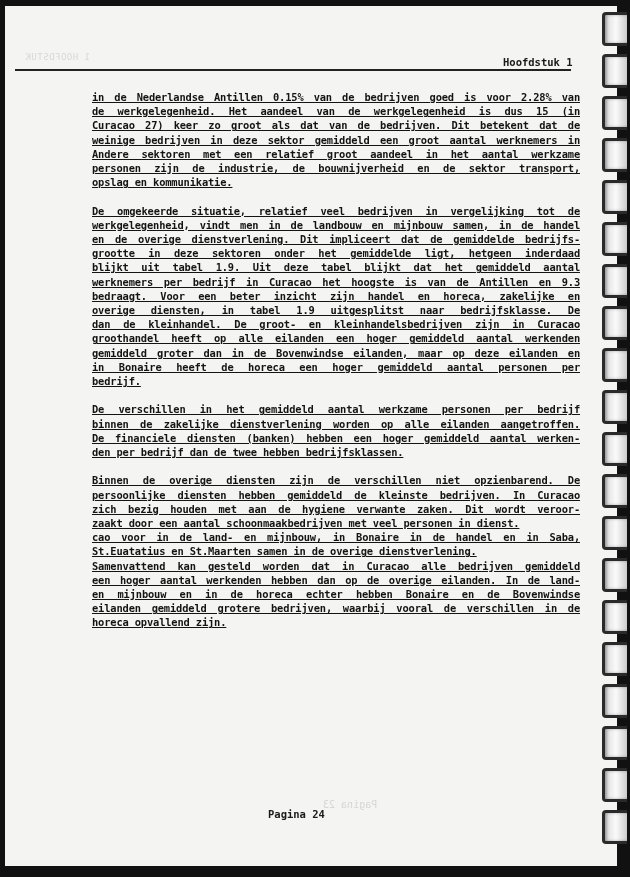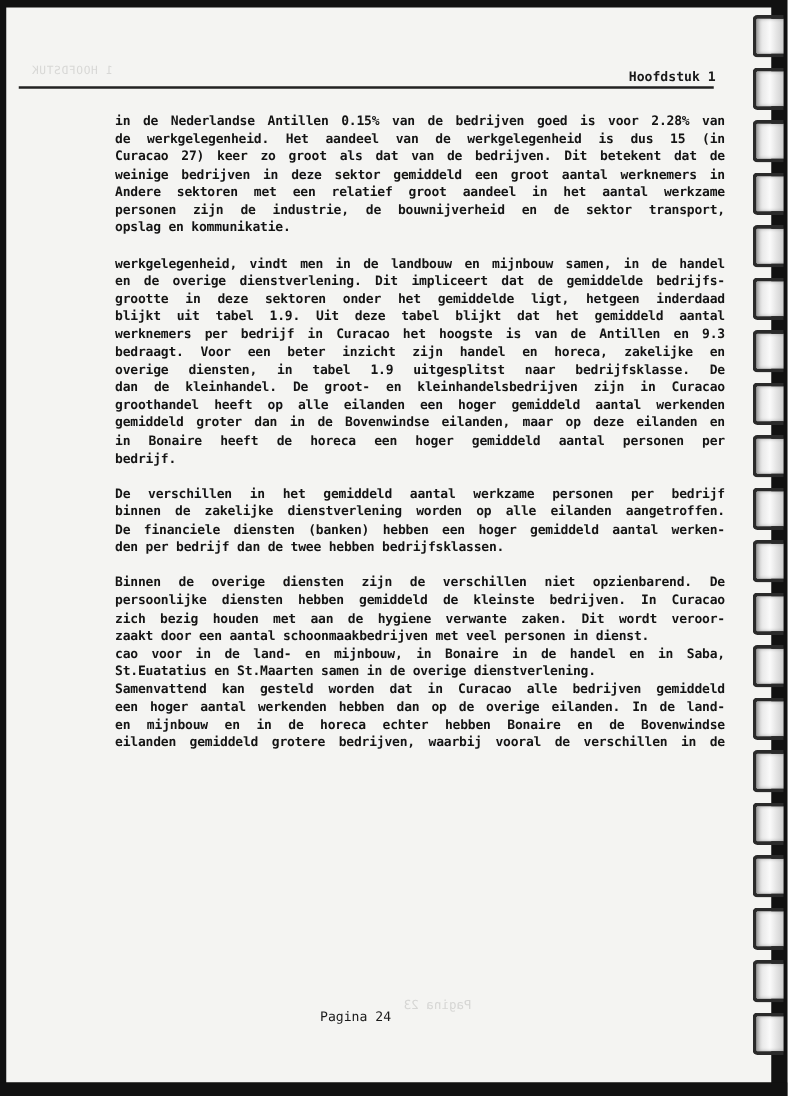--- a/index.html
+++ b/index.html
@@ -26,25 +26,25 @@
       position: absolute; left: 10px; top: 63px; width: 556px; height: 1.5px;
       background: #222;
     }
     .body-text {
       position: absolute; left: 87px; top: 84px; width: 488px;
       font-size: 10.4px; line-height: 14.2px; color: #141414;
       font-weight: bold;
       letter-spacing: -0.15px;
     }
     .para { margin: 0 0 14.2px 0; }
-    .line { display: block; text-align: justify; text-align-last: justify; white-space: nowrap; }
+    .line { display: block; text-align: justify; text-align-last: justify; white-space: nowrap; text-decoration: underline; }
     .line.last { text-align-last: left; }
     .footer {
-      position: absolute; left: 251px; top: 802px;
-      font-size: 10.5px; color: #1a1a1a; font-weight: normal;
+      position: absolute; left: 263px; top: 802px;
+      font-size: 10.5px; color: #1a1a1a; font-weight: bold;
     }
     .ghost-footer {
       position: absolute; left: 318px; top: 793px;
       font-size: 10px; color: #d6d6d4; transform: scaleX(-1);
     }
     
     .binding { position: absolute; left: 600px; top: 0; width: 30px; height: 877px; }
     .wire {
       position: absolute; left: 2px; width: 22px; height: 28px;
       border: 3px solid #2a2a2a; border-right: none; border-radius: 4px 0 0 4px;
@@ -69,20 +69,21 @@
     <div class="para">
       <span class="line">in de Nederlandse Antillen 0.15% van de bedrijven goed is voor 2.28%  van</span>
       <span class="line">de  werkgelegenheid.  Het  aandeel van de werkgelegenheid is dus  15  (in</span>
       <span class="line">Curacao  27) keer zo groot als dat van de bedrijven.  Dit betekent dat de</span>
       <span class="line">weinige bedrijven in deze sektor gemiddeld een groot aantal werknemers in</span>
       <span class="line">Andere  sektoren  met een relatief groot aandeel in het  aantal  werkzame</span>
       <span class="line">personen  zijn de industrie,  de bouwnijverheid en de  sektor  transport,</span>
       <span class="line last">opslag en kommunikatie.</span>
     </div>
     <div class="para">
+      <span class="line">De  omgekeerde situatie,  relatief veel bedrijven in vergelijking tot  de</span>
       <span class="line">werkgelegenheid, vindt men in de landbouw en mijnbouw samen, in de handel</span>
       <span class="line">en de overige dienstverlening. Dit impliceert dat de gemiddelde bedrijfs-</span>
       <span class="line">grootte  in  deze sektoren onder het gemiddelde ligt,  hetgeen  inderdaad</span>
       <span class="line">blijkt  uit  tabel 1.9.  Uit deze tabel blijkt dat het  gemiddeld  aantal</span>
       <span class="line">werknemers  per bedrijf in Curacao het hoogste is van de Antillen en  9.3</span>
       <span class="line">bedraagt.  Voor  een beter inzicht zijn handel en  horeca,  zakelijke  en</span>
       <span class="line">overige  diensten,  in  tabel 1.9 uitgesplitst  naar  bedrijfsklasse.  De</span>
       <span class="line">dan  de kleinhandel.  De groot- en kleinhandelsbedrijven zijn in  Curacao</span>
       <span class="line">groothandel  heeft op alle eilanden een hoger gemiddeld aantal  werkenden</span>
       <span class="line">gemiddeld groter dan in de Bovenwindse eilanden, maar op deze eilanden en</span>
@@ -99,20 +100,21 @@
       <span class="line">Binnen  de  overige diensten zijn de verschillen  niet  opzienbarend.  De</span>
       <span class="line">persoonlijke diensten hebben gemiddeld de kleinste bedrijven.  In Curacao</span>
       <span class="line">zich  bezig houden met aan de hygiene verwante zaken.  Dit wordt  veroor-</span>
       <span class="line last">zaakt door een aantal schoonmaakbedrijven met veel personen in dienst.</span>
       <span class="line">cao  voor in de land- en mijnbouw,  in Bonaire in de handel en  in  Saba,</span>
       <span class="line last">St.Euatatius en St.Maarten samen in de overige dienstverlening.</span>
       <span class="line">Samenvattend  kan gesteld worden dat in Curacao alle bedrijven  gemiddeld</span>
       <span class="line">een hoger aantal werkenden hebben dan op de overige eilanden. In de land-</span>
       <span class="line">en  mijnbouw  en  in de horeca echter hebben Bonaire  en  de  Bovenwindse</span>
       <span class="line">eilanden gemiddeld grotere bedrijven, waarbij vooral de verschillen in de</span>
+      <span class="line last">horeca opvallend zijn.</span>
     </div>
   </div>
 
   <div class="ghost-footer">Pagina 23</div>
   <div class="footer">Pagina 24</div>
 </div>
 
 <div class="binding">
   <div class="wire" style="top:12px"></div>
   <div class="wire" style="top:54px"></div>

